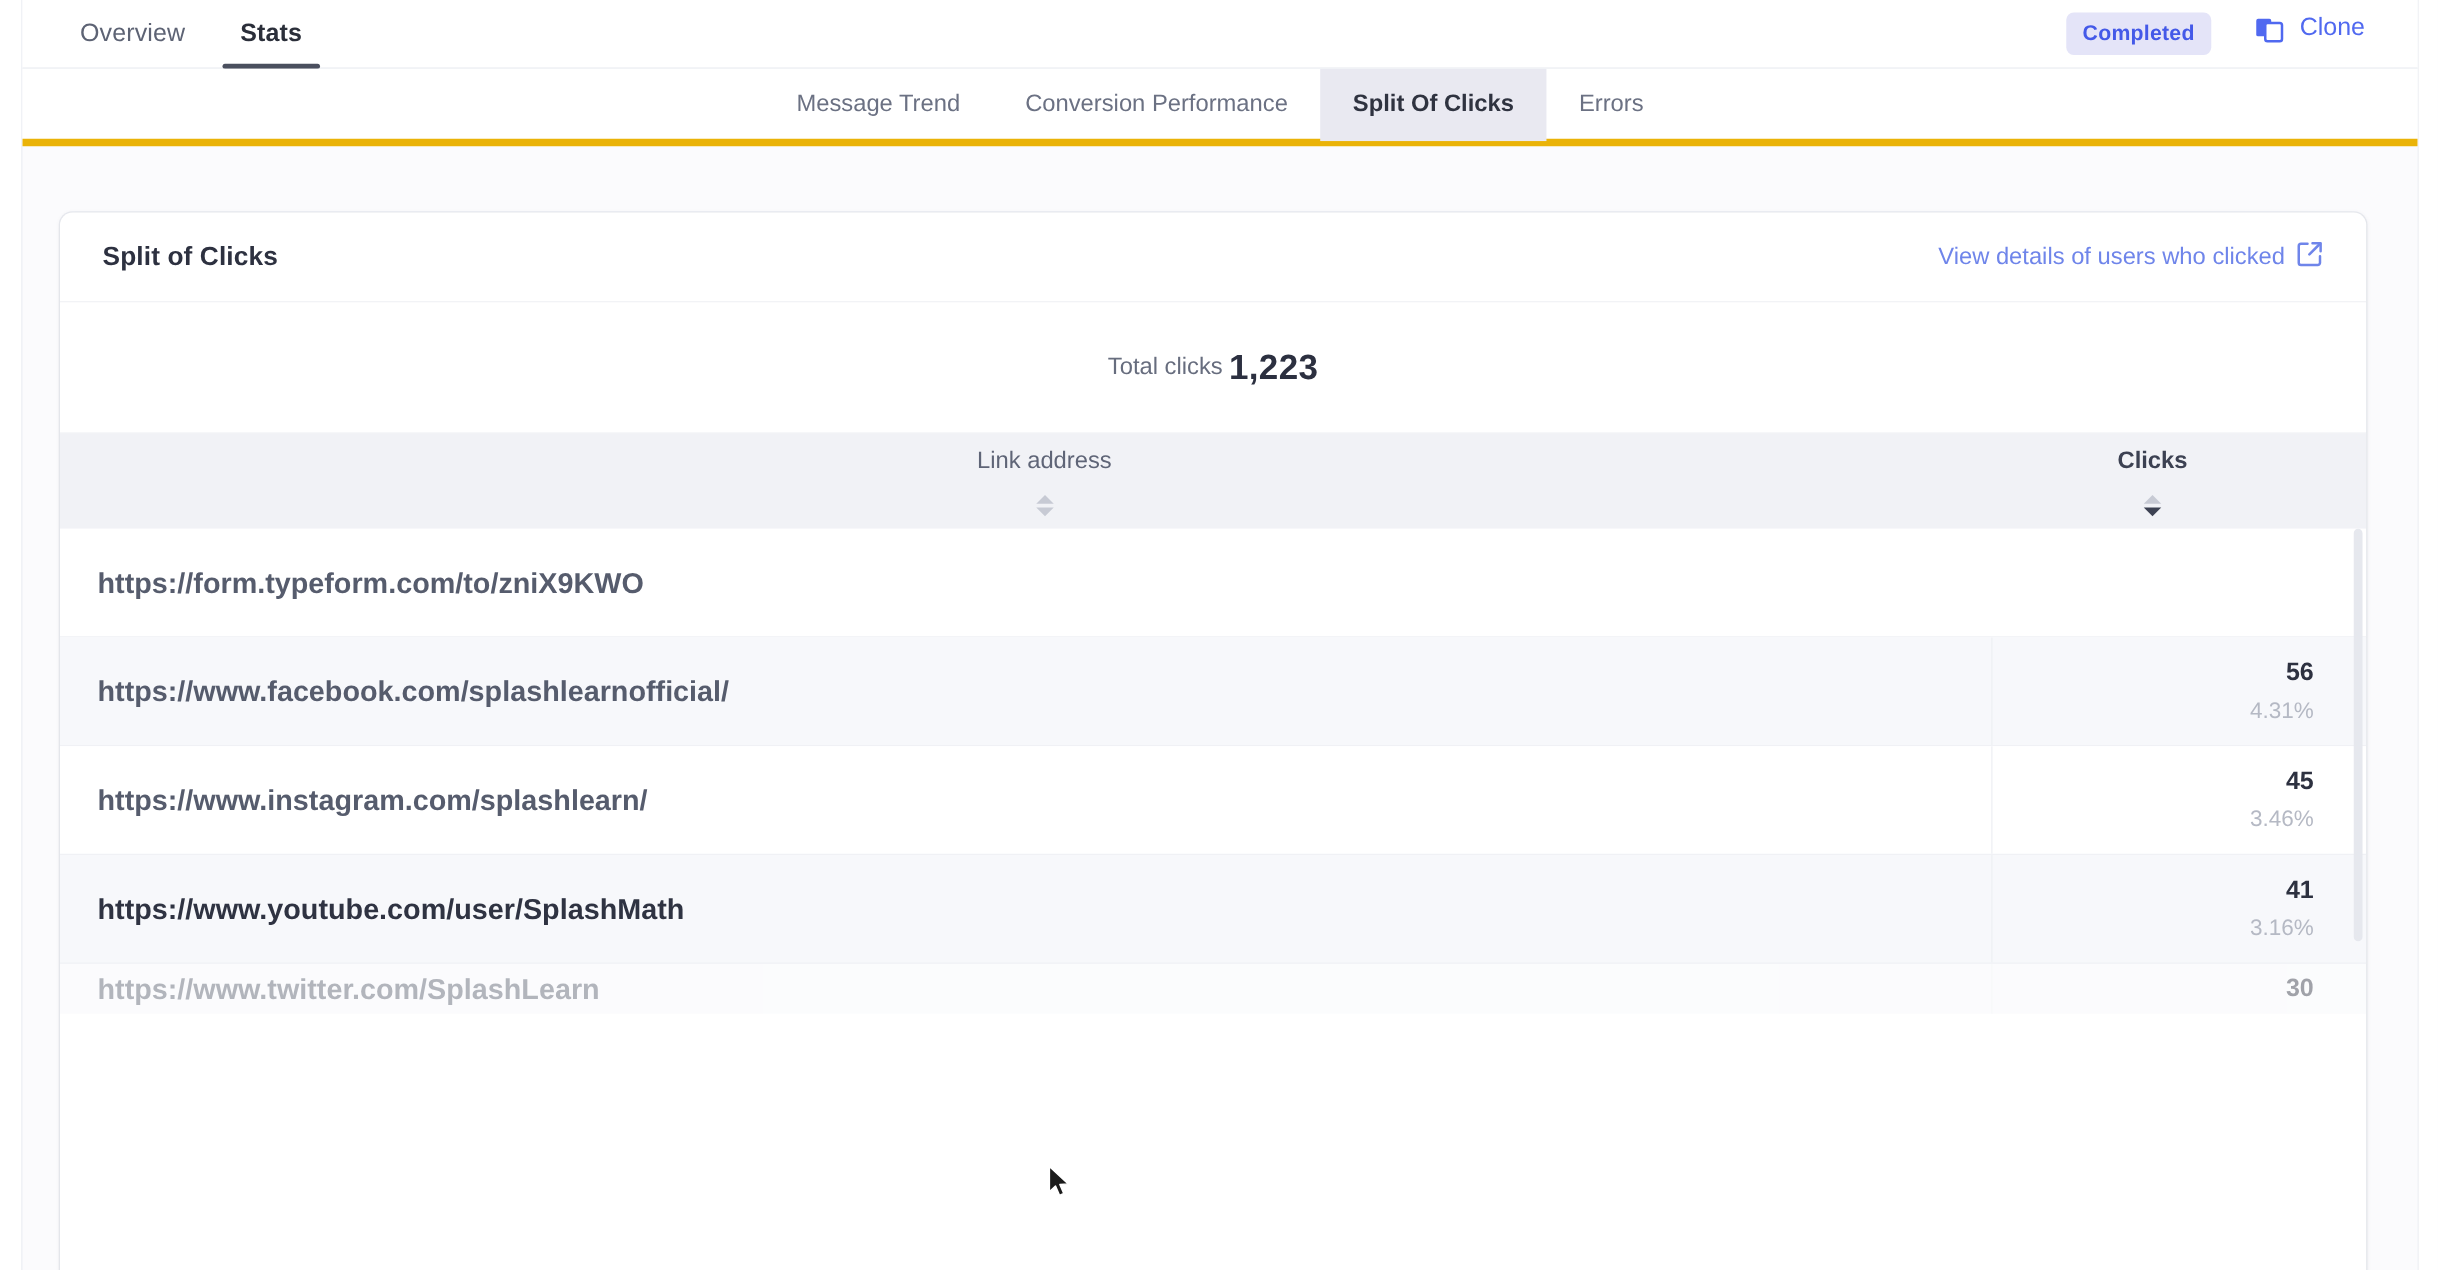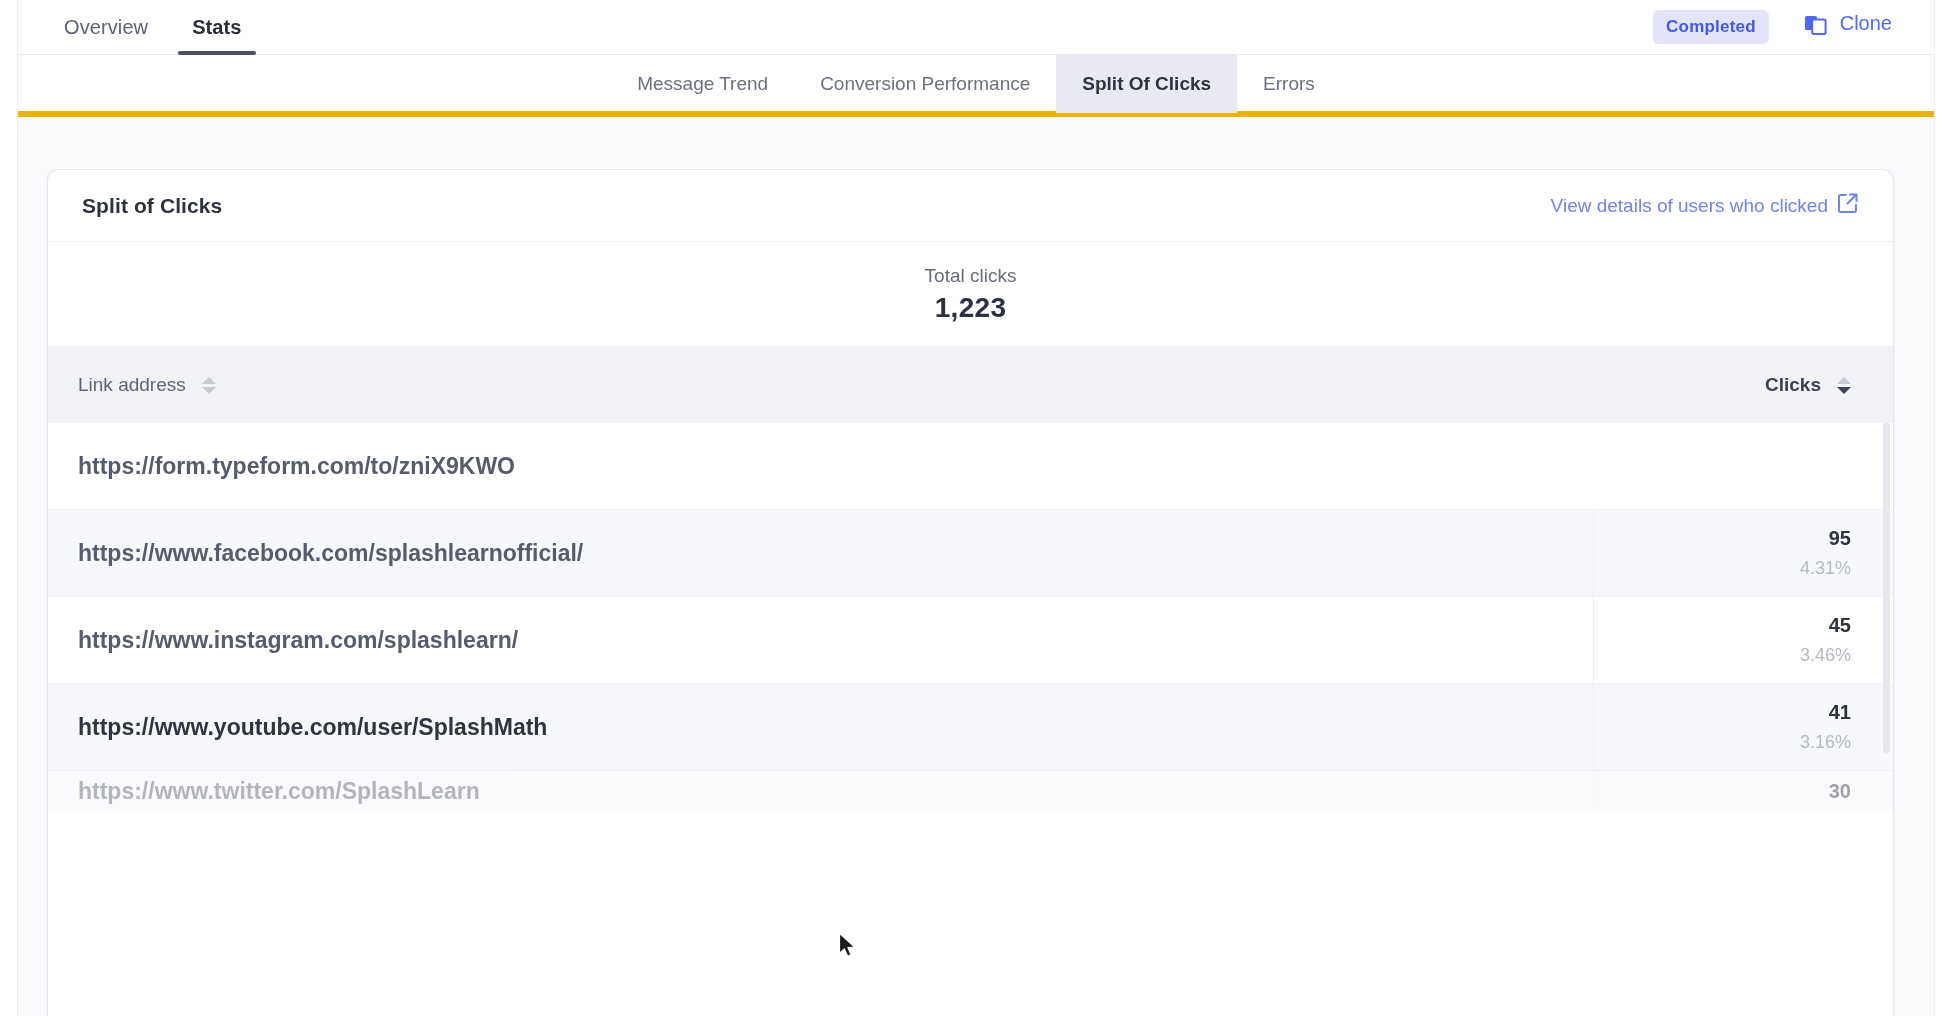--- a/index.html
+++ b/index.html
@@ -180,21 +180,21 @@
     cursor: pointer;
     background: none;
     border: none;
     font-family: inherit;
   }
 
   
   .total-block {
     height: 104px;
     display: flex;
-    flex-direction: column;
+    flex-direction: row;
     align-items: center;
     justify-content: center;
     gap: 5px;
     background: #ffffff;
   }
   .total-label {
     font-size: 19px;
     color: #676d7e;
   }
   .total-value {
@@ -215,20 +215,21 @@
     background: #f1f2f6;
     align-items: center;
   }
   .th {
     display: flex;
     align-items: center;
     gap: 16px;
     font-size: 19px;
     color: #5f6577;
     cursor: pointer;
+    flex-direction: column;
   }
   .th-link { flex: 1; padding-left: 30px; }
   .th-clicks {
     width: 300px;
     justify-content: flex-end;
     padding-right: 42px;
     color: #3c4152;
     font-weight: bold;
   }
   .sort-icon {
@@ -421,21 +422,21 @@
 
       <div class="tbody">
 
         <div class="trow plain">
           <div class="cell-link">https://form.typeform.com/to/zniX9KWO</div>
         </div>
 
         <div class="trow alt">
           <div class="cell-link">https://www.facebook.com/splashlearnofficial/</div>
           <div class="cell-clicks">
-            <span class="clicks-value">95</span>
+            <span class="clicks-value">56</span>
             <span class="clicks-pct">4.31%</span>
           </div>
         </div>
 
         <div class="trow plain">
           <div class="cell-link">https://www.instagram.com/splashlearn/</div>
           <div class="cell-clicks">
             <span class="clicks-value">45</span>
             <span class="clicks-pct">3.46%</span>
           </div>

